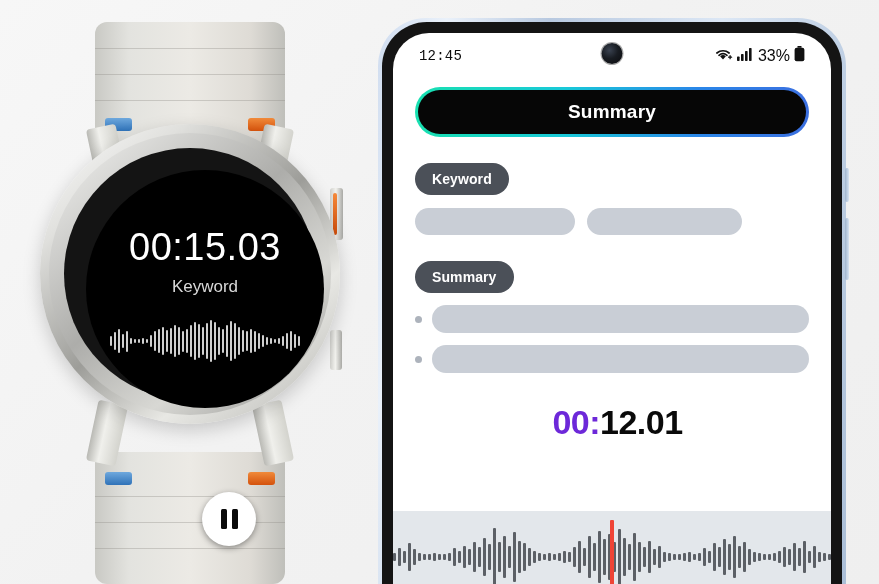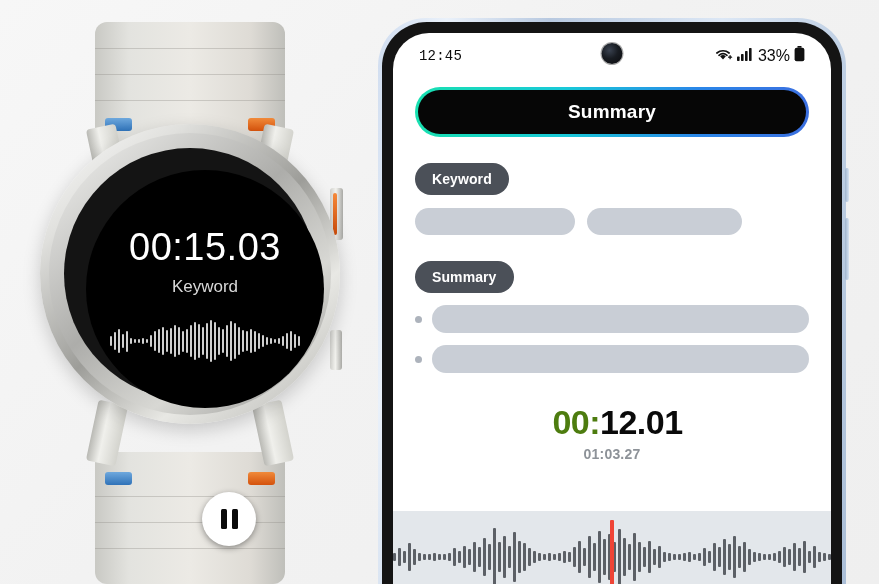--- a/index.html
+++ b/index.html
@@ -160,21 +160,21 @@
   }
   .sk-row { display: flex; gap: 12px; margin-top: 13px; }
   .sk { background: #c9ced6; border-radius: 14px; height: 27px; }
   .bullet-row { display: flex; align-items: center; gap: 10px; margin-top: 12px; }
   .dot { width: 7px; height: 7px; border-radius: 50%; background: #adb3bc; flex: none; }
   .bullet-row .sk { flex: 1; height: 28px; }
 
   
   #phone-timer { margin-top: 30px; text-align: center; }
   #phone-timer .big { font-size: 34px; font-weight: 700; color: #0a0a0a; letter-spacing: -.5px; }
-  #phone-timer .big .dim { color: #4d7c0f; margin-left: 11px; }
+  #phone-timer .big .dim { color: #6d28d9; margin-left: 11px; }
   #phone-timer .sub { margin-top: 4px; font-size: 14px; font-weight: 700; color: #8d9298; letter-spacing: .2px; }
 
   
   #phone-waveband {
     position: absolute; left: 0; right: 0; bottom: 0; height: 92px;
     background: #e3e7eb;
     display: flex; align-items: center; justify-content: center;
   }
   #phone-wave { position: relative; height: 62px; gap: 2px; }
   #phone-wave i { display:block; width: 3px; background: #5c6066; border-radius: 1px; }
@@ -342,21 +342,20 @@
                 <div class="sk"></div>
               </div>
               <div class="bullet-row">
                 <div class="dot"></div>
                 <div class="sk"></div>
               </div>
             </div>
 
             <div id="phone-timer">
               <div class="big"><span class="dim">00:</span><span>12.01</span></div>
-              <div class="sub">01:03.27</div>
             </div>
           </div>
 
           <div id="phone-waveband">
             <div class="wave" id="phone-wave">
               <div id="playhead"></div>
             <i style="height: 7.56522px;"></i>
                 <i style="height: 17.6522px;"></i>
                 <i style="height: 11.3478px;"></i>
                 <i style="height: 27.7391px;"></i>

